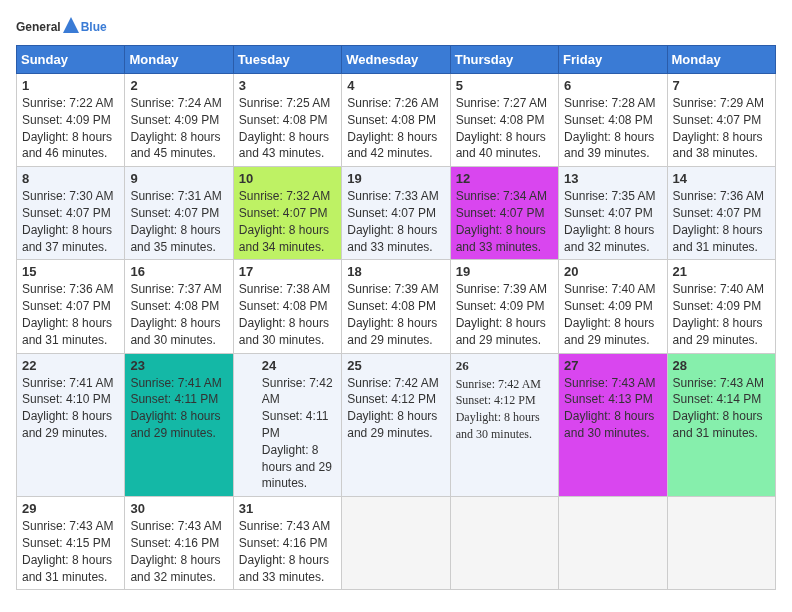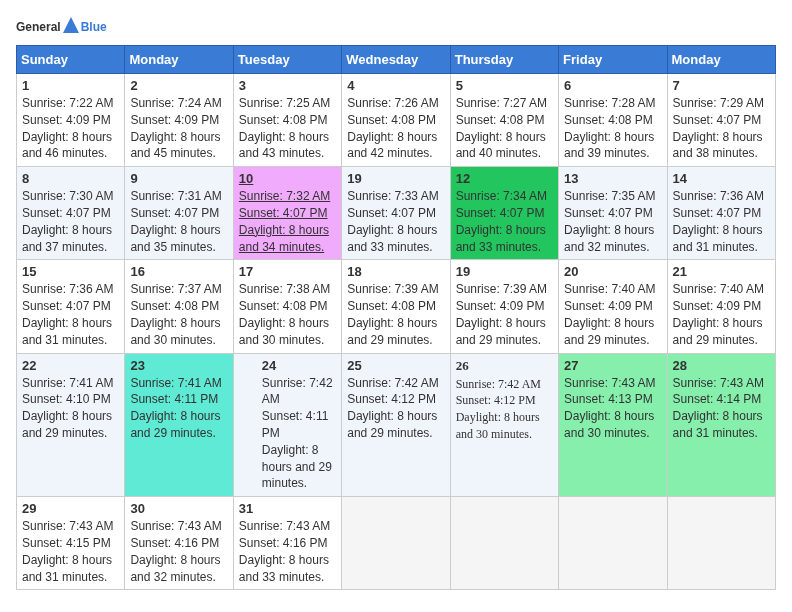--- a/index.html
+++ b/index.html
@@ -122,42 +122,42 @@
         <td><span class="day-num">2</span><span class="cell-text">Sunrise: 7:24 AM<br>Sunset: 4:09 PM<br>Daylight: 8 hours and 45 minutes.</span></td>
         <td><span class="day-num">3</span><span class="cell-text">Sunrise: 7:25 AM<br>Sunset: 4:08 PM<br>Daylight: 8 hours and 43 minutes.</span></td>
         <td><span class="day-num">4</span><span class="cell-text">Sunrise: 7:26 AM<br>Sunset: 4:08 PM<br>Daylight: 8 hours and 42 minutes.</span></td>
         <td><span class="day-num">5</span><span class="cell-text">Sunrise: 7:27 AM<br>Sunset: 4:08 PM<br>Daylight: 8 hours and 40 minutes.</span></td>
         <td><span class="day-num">6</span><span class="cell-text">Sunrise: 7:28 AM<br>Sunset: 4:08 PM<br>Daylight: 8 hours and 39 minutes.</span></td>
         <td><span class="day-num">7</span><span class="cell-text">Sunrise: 7:29 AM<br>Sunset: 4:07 PM<br>Daylight: 8 hours and 38 minutes.</span></td>
       </tr>
       <tr>
         <td style="background: rgb(240, 244, 251);"><span class="day-num">8</span><span class="cell-text">Sunrise: 7:30 AM<br>Sunset: 4:07 PM<br>Daylight: 8 hours and 37 minutes.</span></td>
         <td style="background: rgb(240, 244, 251);"><span class="day-num">9</span><span class="cell-text">Sunrise: 7:31 AM<br>Sunset: 4:07 PM<br>Daylight: 8 hours and 35 minutes.</span></td>
-        <td style="background: #f0abfc; text-decoration: underline;"><span class="day-num">10</span><span class="cell-text">Sunrise: 7:32 AM<br>Sunset: 4:07 PM<br>Daylight: 8 hours and 34 minutes.</span></td>
+        <td style="background: #bef264;"><span class="day-num">10</span><span class="cell-text">Sunrise: 7:32 AM<br>Sunset: 4:07 PM<br>Daylight: 8 hours and 34 minutes.</span></td>
         <td style="background: rgb(240, 244, 251);"><span class="day-num">19</span><span class="cell-text">Sunrise: 7:33 AM<br>Sunset: 4:07 PM<br>Daylight: 8 hours and 33 minutes.</span></td>
-        <td style="background: #22c55e;"><span class="day-num">12</span><span class="cell-text">Sunrise: 7:34 AM<br>Sunset: 4:07 PM<br>Daylight: 8 hours and 33 minutes.</span></td>
+        <td style="background: #d946ef;"><span class="day-num">12</span><span class="cell-text">Sunrise: 7:34 AM<br>Sunset: 4:07 PM<br>Daylight: 8 hours and 33 minutes.</span></td>
         <td style="background: rgb(240, 244, 251);"><span class="day-num">13</span><span class="cell-text">Sunrise: 7:35 AM<br>Sunset: 4:07 PM<br>Daylight: 8 hours and 32 minutes.</span></td>
         <td style="background: rgb(240, 244, 251);"><span class="day-num">14</span><span class="cell-text">Sunrise: 7:36 AM<br>Sunset: 4:07 PM<br>Daylight: 8 hours and 31 minutes.</span></td>
       </tr>
       <tr>
         <td><span class="day-num">15</span><span class="cell-text">Sunrise: 7:36 AM<br>Sunset: 4:07 PM<br>Daylight: 8 hours and 31 minutes.</span></td>
         <td><span class="day-num">16</span><span class="cell-text">Sunrise: 7:37 AM<br>Sunset: 4:08 PM<br>Daylight: 8 hours and 30 minutes.</span></td>
         <td><span class="day-num">17</span><span class="cell-text">Sunrise: 7:38 AM<br>Sunset: 4:08 PM<br>Daylight: 8 hours and 30 minutes.</span></td>
         <td><span class="day-num">18</span><span class="cell-text">Sunrise: 7:39 AM<br>Sunset: 4:08 PM<br>Daylight: 8 hours and 29 minutes.</span></td>
         <td><span class="day-num">19</span><span class="cell-text">Sunrise: 7:39 AM<br>Sunset: 4:09 PM<br>Daylight: 8 hours and 29 minutes.</span></td>
         <td><span class="day-num">20</span><span class="cell-text">Sunrise: 7:40 AM<br>Sunset: 4:09 PM<br>Daylight: 8 hours and 29 minutes.</span></td>
         <td><span class="day-num">21</span><span class="cell-text">Sunrise: 7:40 AM<br>Sunset: 4:09 PM<br>Daylight: 8 hours and 29 minutes.</span></td>
       </tr>
       <tr>
         <td style="background: rgb(240, 244, 251);"><span class="day-num">22</span><span class="cell-text">Sunrise: 7:41 AM<br>Sunset: 4:10 PM<br>Daylight: 8 hours and 29 minutes.</span></td>
-        <td style="background: #5eead4;"><span class="day-num">23</span><span class="cell-text">Sunrise: 7:41 AM<br>Sunset: 4:11 PM<br>Daylight: 8 hours and 29 minutes.</span></td>
+        <td style="background: #14b8a6;"><span class="day-num">23</span><span class="cell-text">Sunrise: 7:41 AM<br>Sunset: 4:11 PM<br>Daylight: 8 hours and 29 minutes.</span></td>
         <td style="background: rgb(240, 244, 251); padding-left: 28px;"><span class="day-num">24</span><span class="cell-text">Sunrise: 7:42 AM<br>Sunset: 4:11 PM<br>Daylight: 8 hours and 29 minutes.</span></td>
         <td style="background: rgb(240, 244, 251);"><span class="day-num">25</span><span class="cell-text">Sunrise: 7:42 AM<br>Sunset: 4:12 PM<br>Daylight: 8 hours and 29 minutes.</span></td>
         <td style="background: rgb(240, 244, 251); font-family: Liberation Serif, serif;"><span class="day-num">26</span><span class="cell-text">Sunrise: 7:42 AM<br>Sunset: 4:12 PM<br>Daylight: 8 hours and 30 minutes.</span></td>
-        <td style="background: #86efac;"><span class="day-num">27</span><span class="cell-text">Sunrise: 7:43 AM<br>Sunset: 4:13 PM<br>Daylight: 8 hours and 30 minutes.</span></td>
+        <td style="background: #d946ef;"><span class="day-num">27</span><span class="cell-text">Sunrise: 7:43 AM<br>Sunset: 4:13 PM<br>Daylight: 8 hours and 30 minutes.</span></td>
         <td style="background: #86efac; margin-left: 22px;"><span class="day-num">28</span><span class="cell-text">Sunrise: 7:43 AM<br>Sunset: 4:14 PM<br>Daylight: 8 hours and 31 minutes.</span></td>
       </tr>
       <tr>
         <td><span class="day-num">29</span><span class="cell-text">Sunrise: 7:43 AM<br>Sunset: 4:15 PM<br>Daylight: 8 hours and 31 minutes.</span></td>
         <td><span class="day-num">30</span><span class="cell-text">Sunrise: 7:43 AM<br>Sunset: 4:16 PM<br>Daylight: 8 hours and 32 minutes.</span></td>
         <td><span class="day-num">31</span><span class="cell-text">Sunrise: 7:43 AM<br>Sunset: 4:16 PM<br>Daylight: 8 hours and 33 minutes.</span></td>
         <td class="empty"></td>
         <td class="empty"></td>
         <td class="empty"></td>
         <td class="empty"></td>

